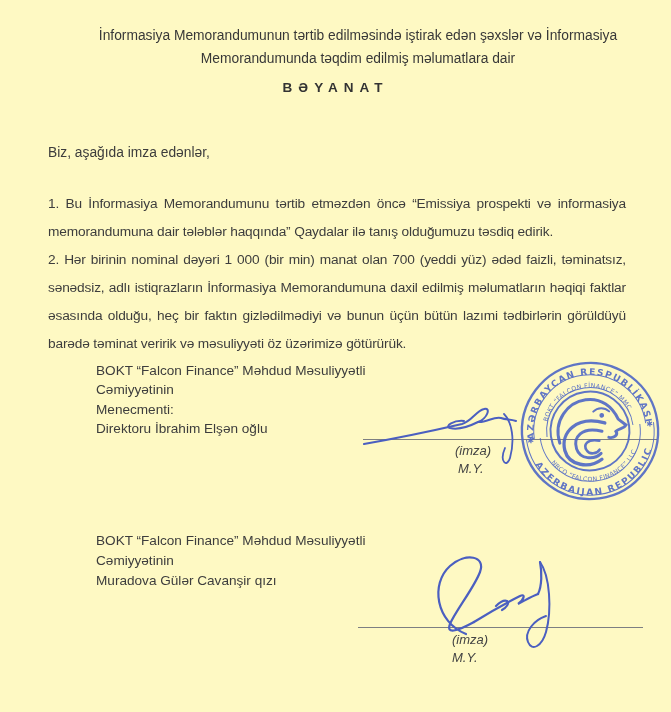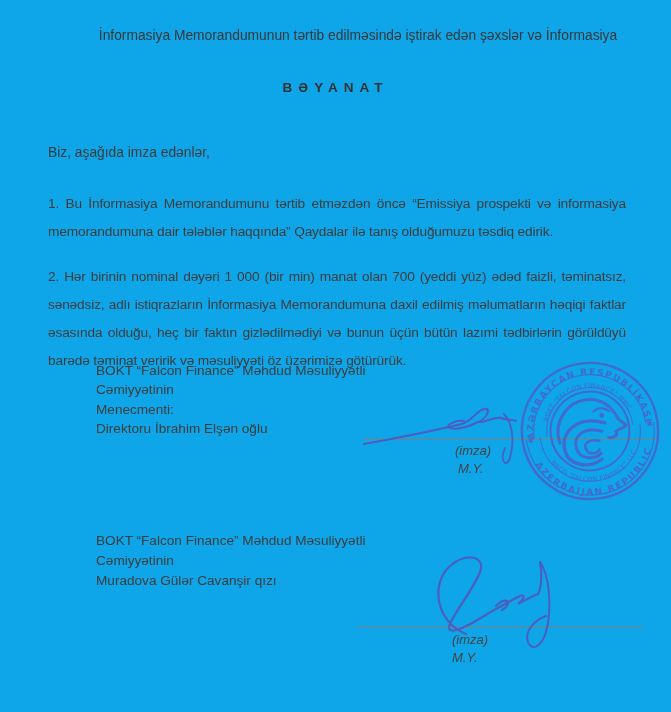--- a/index.html
+++ b/index.html
@@ -1,19 +1,19 @@
 <!DOCTYPE html>
 <html><head>
 <meta charset="utf-8">
 <style>
   html,body{margin:0;padding:0;background:#e8e8e8;}
   .page{
     position:relative;
     width:671px;height:712px;
-    background:#0ea5e9;
+    background:#fef9c3;
     font-family:"Liberation Sans", sans-serif;
     color:#3c3c3c;
     overflow:hidden;
     margin:0 auto;
   }
   .abs{position:absolute;}
   .title{
     left:0;right:0;top:24px;
     padding-left:45px;
     text-align:center;
@@ -36,21 +36,21 @@
   }
   .para{
     left:48px;width:578px;
     font-size:13.7px;
     letter-spacing:-0.15px;
     line-height:28px;
     text-align:justify;
     color:#3d3d3d;
   }
   .para1{top:190px;}
-  .para2{top:246px;margin-top:17px;}
+  .para2{top:246px;}
   .sigblock{
     left:48px;
     font-size:13.6px;
     color:#3d3d3d;
   }
   .sigblock div{height:19.3px;margin-left:48px;}
   .block1{top:363px;}
   .block2{top:531px;line-height:20px;}
   .block2 div{height:20px;}
   .sig-rule{
@@ -74,20 +74,21 @@
   .sigink2{left:428px;top:548px;width:155px;height:112px;}
   svg text{font-family:"DejaVu Sans", sans-serif;}
 </style>
 </head>
 <body>
 
 <div class="page">
 
   <div class="abs title">
     <div>İnformasiya Memorandumunun tərtib edilməsində iştirak edən şəxslər və İnformasiya</div>
+    <div>Memorandumunda təqdim edilmiş məlumatlara dair</div>
   </div>
 
   <div class="abs heading">BƏYANAT</div>
 
   <div class="abs intro">Biz, aşağıda imza edənlər,</div>
 
   <div class="abs para para1">1. Bu İnformasiya Memorandumunu tərtib etməzdən öncə “Emissiya prospekti və informasiya memorandumuna dair tələblər haqqında” Qaydalar ilə tanış olduğumuzu təsdiq edirik.</div>
 
   <div class="abs para para2">2. Hər birinin nominal dəyəri 1 000 (bir min) manat olan 700 (yeddi yüz) ədəd faizli, təminatsız, sənədsiz, adlı istiqrazların İnformasiya Memorandumuna daxil edilmiş məlumatların həqiqi faktlar əsasında olduğu, heç bir faktın gizlədilmədiyi və bunun üçün bütün lazımi tədbirlərin görüldüyü barədə təminat veririk və məsuliyyəti öz üzərimizə götürürük.</div>
 

